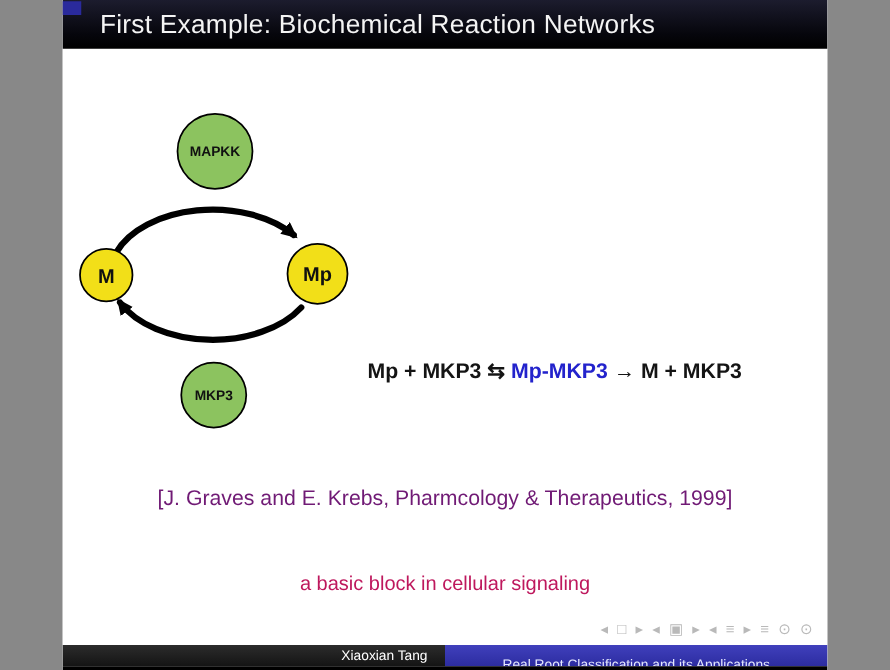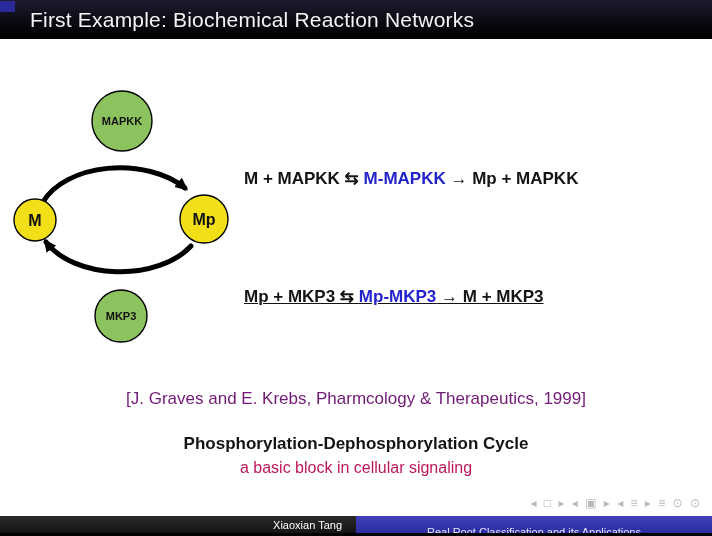--- a/index.html
+++ b/index.html
@@ -1,17 +1,17 @@
 <!DOCTYPE html>
 <html><head>
 <meta charset="utf-8">
 <style>
   html,body{margin:0;padding:0;background:#888;}
   .slide{
-    position:relative;width:712px;height:536px;background:#ffffff;
+    position:relative;width:612px;height:536px;background:#ffffff;
     font-family:"Liberation Sans", sans-serif;overflow:hidden;margin:0 auto;
   }
   
   .header{
     position:absolute;top:0;left:0;width:100%;height:39px;
     background:linear-gradient(180deg,#1c1c2e 0%,#06060c 70%,#000 100%);
     display:flex;align-items:center;
   }
   .corner-accent{
     position:absolute;top:1px;left:0;width:15px;height:11px;background:#2a2a9c;
@@ -25,21 +25,21 @@
   .diagram circle{stroke:#000;stroke-width:1.4;}
   .diagram text{font-family:"Liberation Sans",sans-serif;font-weight:bold;fill:#111;text-anchor:middle;}
   .diagram text.small{font-size:11px;}
   .diagram text.big{font-size:16px;}
   
   .equation{
     position:absolute;left:244px;font-size:17px;font-weight:bold;color:#141414;white-space:nowrap;
   }
   .equation .complex{color:#2323cc;}
   #eq1{top:168px;}
-  #eq2{top:286px;text-decoration:underline;}
+  #eq2{top:286px;}
   
   .citation{
     position:absolute;top:389px;left:0;width:100%;text-align:center;
     color:#701a75;font-size:17px;
   }
   .caption-title{
     position:absolute;top:434px;left:0;width:100%;text-align:center;
     color:#141414;font-size:17px;font-weight:bold;
   }
   .caption-sub{
@@ -91,31 +91,27 @@
     <circle cx="35" cy="140" r="21" fill="#f2df18"></circle>
     <text class="big" x="35" y="146">M</text>
 
     <circle cx="204" cy="139" r="24" fill="#f2df18"></circle>
     <text class="big" x="204" y="145">Mp</text>
 
     <circle cx="121" cy="236" r="26" fill="#8cc35f"></circle>
     <text class="small" x="121" y="240">MKP3</text>
   </svg>
 
-  <div class="equation" id="eq1">
-    <span>M + MAPKK ⇆ </span><span class="complex">M-MAPKK</span><span> → Mp + MAPKK</span>
-  </div>
 
   <div class="equation" id="eq2">
     <span>Mp + MKP3 ⇆ </span><span class="complex">Mp-MKP3</span><span> → M + MKP3</span>
   </div>
 
   <div class="citation">[J. Graves and E. Krebs, Pharmcology &amp; Therapeutics, 1999]</div>
 
-  <div class="caption-title">Phosphorylation-Dephosphorylation Cycle</div>
   <div class="caption-sub">a basic block in cellular signaling</div>
 
   <div class="navsyms">◂ □ ▸  ◂ ▣ ▸  ◂ ≡ ▸  ≡  ⊙ ⊙</div>
 
   <div class="footer">
     <div class="footer-row">
       <div class="footer-author-box">
         <span>Xiaoxian Tang</span>
       </div>
       <div class="footer-title-box">

